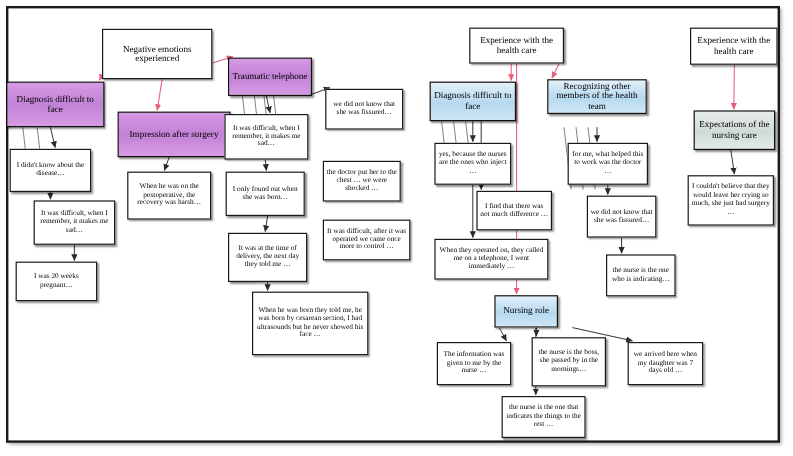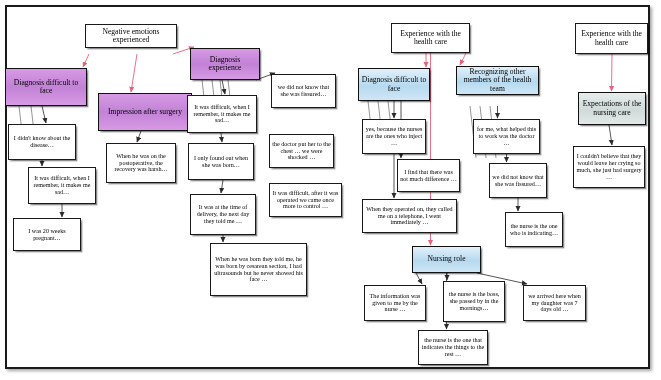--- a/index.html
+++ b/index.html
@@ -71,31 +71,31 @@
         <line x1="228" y1="80" x2="234" y2="132" stroke="#2b2b2b" stroke-width="0.5"></line>
         <line x1="368" y1="101" x2="374" y2="153" stroke="#2b2b2b" stroke-width="0.5"></line>
         <line x1="378" y1="101" x2="384" y2="153" stroke="#2b2b2b" stroke-width="0.5"></line>
         <line x1="388" y1="101" x2="394" y2="153" stroke="#2b2b2b" stroke-width="0.5"></line>
         <line x1="470" y1="106" x2="476" y2="158" stroke="#2b2b2b" stroke-width="0.5"></line>
         <line x1="480" y1="106" x2="486" y2="158" stroke="#2b2b2b" stroke-width="0.5"></line>
         <line x1="490" y1="106" x2="496" y2="158" stroke="#2b2b2b" stroke-width="0.5"></line>
       </g>
   </svg>
   <div id="node-layer">
-      <div class="node root " style="left: 85px; top: 24px; width: 92px; height: 24px;">
+      <div class="node root " style="left: 85px; top: 24px; width: 92px; height: 42px;">
         <span>Negative emotions experienced</span>
       </div>
       <div class="node theme purple" style="left: 5px; top: 68px; width: 82px; height: 38px;">
         <span>Diagnosis difficult to face</span>
       </div>
       <div class="node theme purple" style="left: 98px; top: 93px; width: 94px; height: 38px;">
         <span>Impression after surgery</span>
       </div>
       <div class="node theme purple" style="left: 190px; top: 48px; width: 70px; height: 32px;">
-        <span>Diagnosis experience</span>
+        <span>Traumatic telephone</span>
       </div>
       <div class="node quote " style="left: 8px; top: 124px; width: 68px; height: 36px;">
         <span>I didn't know about the disease…</span>
       </div>
       <div class="node quote " style="left: 28px; top: 167px; width: 68px; height: 37px;">
         <span>It was difficult, when I remember, it makes me sad…</span>
       </div>
       <div class="node quote " style="left: 13px; top: 218px; width: 68px; height: 33px;">
         <span>I was 20 weeks pregnant…</span>
       </div>
@@ -143,21 +143,21 @@
       </div>
       <div class="node quote " style="left: 473px; top: 119px; width: 67px; height: 35px;">
         <span>for me, what helped this to work was the doctor …</span>
       </div>
       <div class="node quote " style="left: 489px; top: 163px; width: 58px; height: 35px;">
         <span>we did not know that she was fissured…</span>
       </div>
       <div class="node quote " style="left: 505px; top: 212px; width: 58px; height: 35px;">
         <span>the nurse is the one who is indicating…</span>
       </div>
-      <div class="node theme blue" style="left: 412px; top: 246px; width: 69px; height: 27px;">
+      <div class="node theme blue" style="left: 412px; top: 246px; width: 53px; height: 27px;">
         <span>Nursing role</span>
       </div>
       <div class="node quote " style="left: 364px; top: 285px; width: 62px; height: 36px;">
         <span>The information was given to me by the nurse …</span>
       </div>
       <div class="node quote " style="left: 443px; top: 281px; width: 62px; height: 41px;">
         <span>the nurse is the boss, she passed by in the mornings…</span>
       </div>
       <div class="node quote " style="left: 523px; top: 285px; width: 63px; height: 36px;">
         <span>we arrived here when my daughter was 7 days old …</span>

